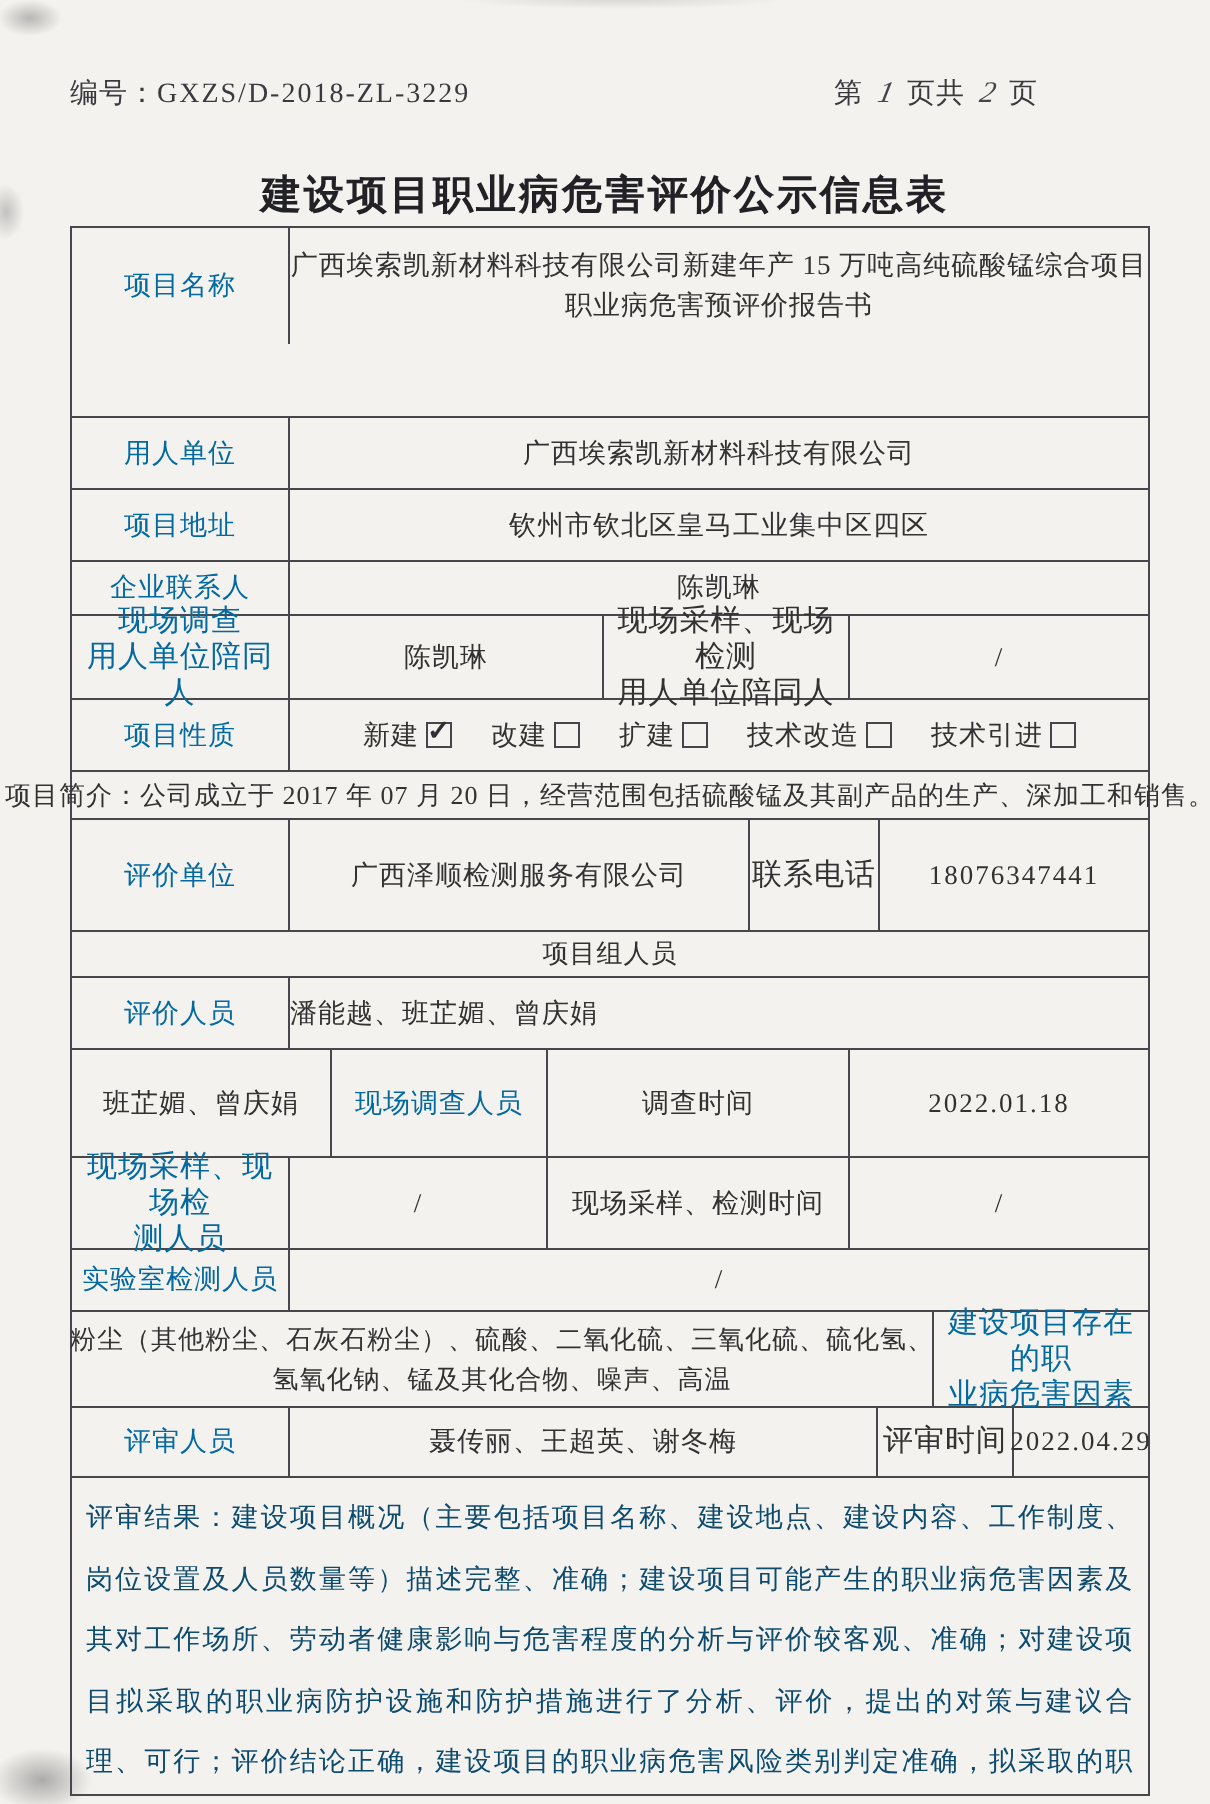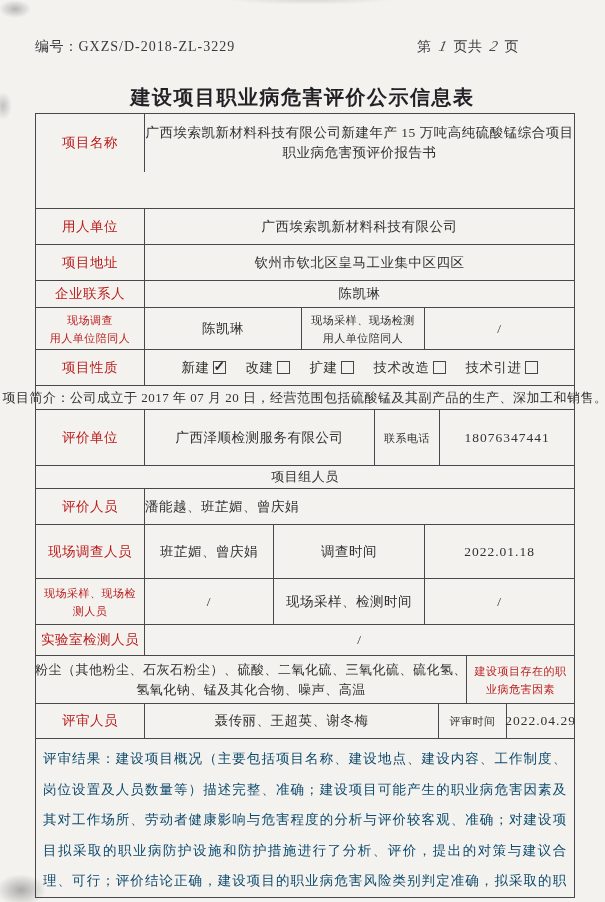--- a/index.html
+++ b/index.html
@@ -50,21 +50,21 @@
   }
   .trow { display: flex; width: 100%; border-top: 1px solid #48484c; }
   .trow:first-child { border-top: none; }
   .tcell {
     display: flex; flex-direction: column; justify-content: center; align-items: center;
     border-left: 1px solid #48484c;
     text-align: center; letter-spacing: .5px;
     line-height: 20px; overflow: visible;
   }
   .tcell:first-child { border-left: none; }
-  .label { width: 108px; flex: none; color: #b91c1c; }
+  .label { width: 108px; flex: none; color: #0369a1; }
   .grow { flex: 1 1 auto; min-width: 0; }
   .nowrap { white-space: nowrap; }
   .leftal { align-items: flex-start; text-align: left; }
   .fullrow { padding: 2px 6px; display: flex; align-items: center; }
   .vline { display: block; }
 
   
   .r1 { height: 58px; } .r2 { height: 36px; margin-top: 36px; } .r3 { height: 36px; }
   .r4 { height: 27px; } .r5 { height: 42px; } .r6 { height: 36px; }
   .r7 { height: 24px; font-size: 13px; } .r8 { height: 56px; }
@@ -74,21 +74,21 @@
   .r16 { height: 159px; }
 
   .w129 { width: 129px; flex: none; }
   .w151 { width: 151px; flex: none; }
   .w157 { width: 157px; flex: none; }
   .w123 { width: 123px; flex: none; }
   .w230 { width: 230px; flex: none; }
   .w65  { width: 65px;  flex: none; }
   .w294 { width: 294px; flex: none; }
   .w68  { width: 68px;  flex: none; }
-  .smalltext { font-size: 11px; line-height: 18px; }
+  .smalltext { font-size: 15px; line-height: 18px; }
 
   .options { display: flex; gap: 20px; justify-content: center; align-items: center; width: 100%; }
   .option { display: inline-flex; align-items: center; gap: 3px; white-space: nowrap; }
   .cbox {
     width: 13px; height: 13px; border: 1px solid #45454a;
     display: inline-block; position: relative; background: transparent;
   }
   .cbox .tick {
     position: absolute; left: 0px; top: -5px; font-size: 14px;
     font-weight: bold; color: #2e2e33;
@@ -205,22 +205,22 @@
     <div class="trow r9">
       <div class="tcell grow fullrow leftal">项目组人员</div>
     </div>
 
     <div class="trow r10">
       <div class="tcell label">评价人员</div>
       <div class="tcell grow leftal">潘能越、班芷媚、曾庆娟</div>
     </div>
 
     <div class="trow r11">
+      <div class="tcell w129">班芷媚、曾庆娟</div>
       <div class="tcell label">现场调查人员</div>
-      <div class="tcell w129">班芷媚、曾庆娟</div>
       <div class="tcell w151">调查时间</div>
       <div class="tcell grow digits">2022.01.18</div>
     </div>
 
     <div class="trow r12">
       <div class="tcell label smalltext">
         <span class="vline">现场采样、现场检</span>
         <span class="vline">测人员</span>
       </div>
       <div class="tcell w129">/</div>

